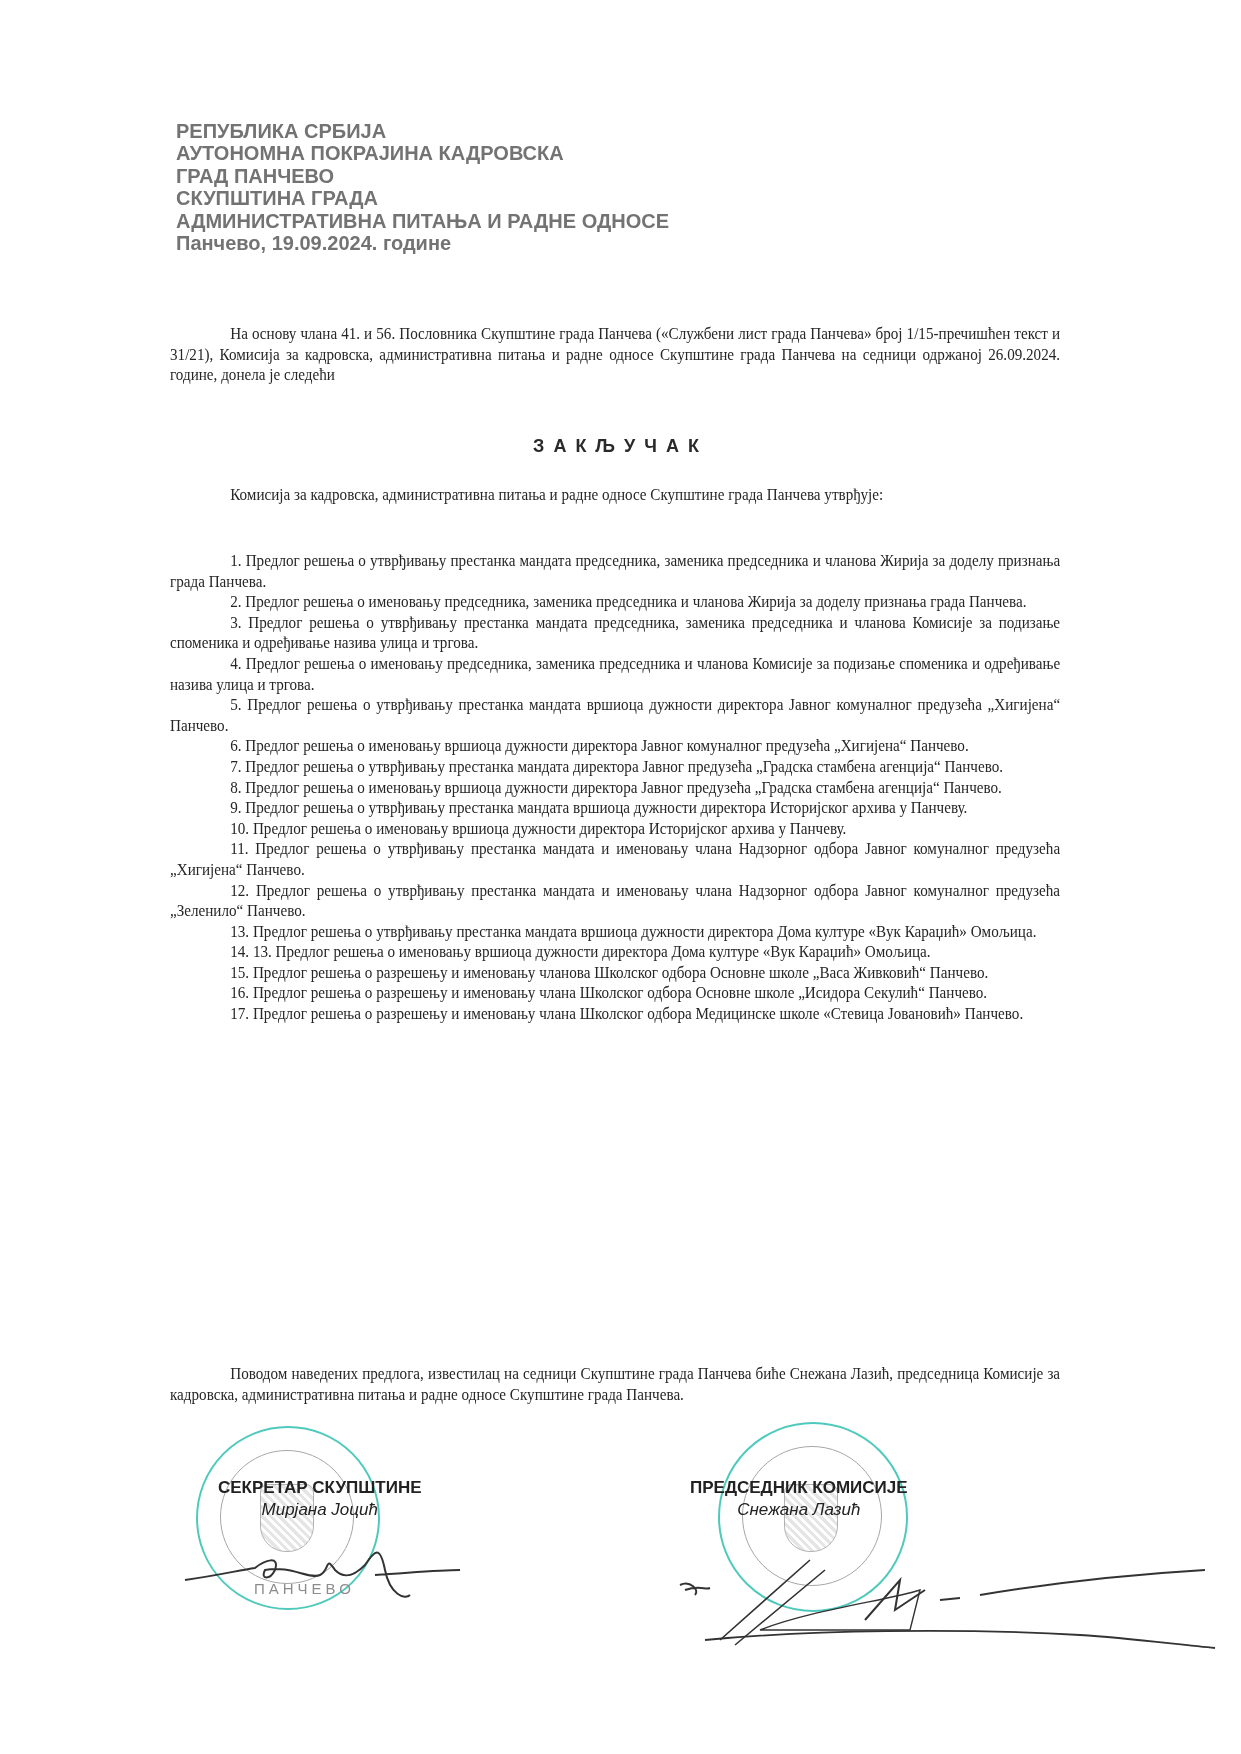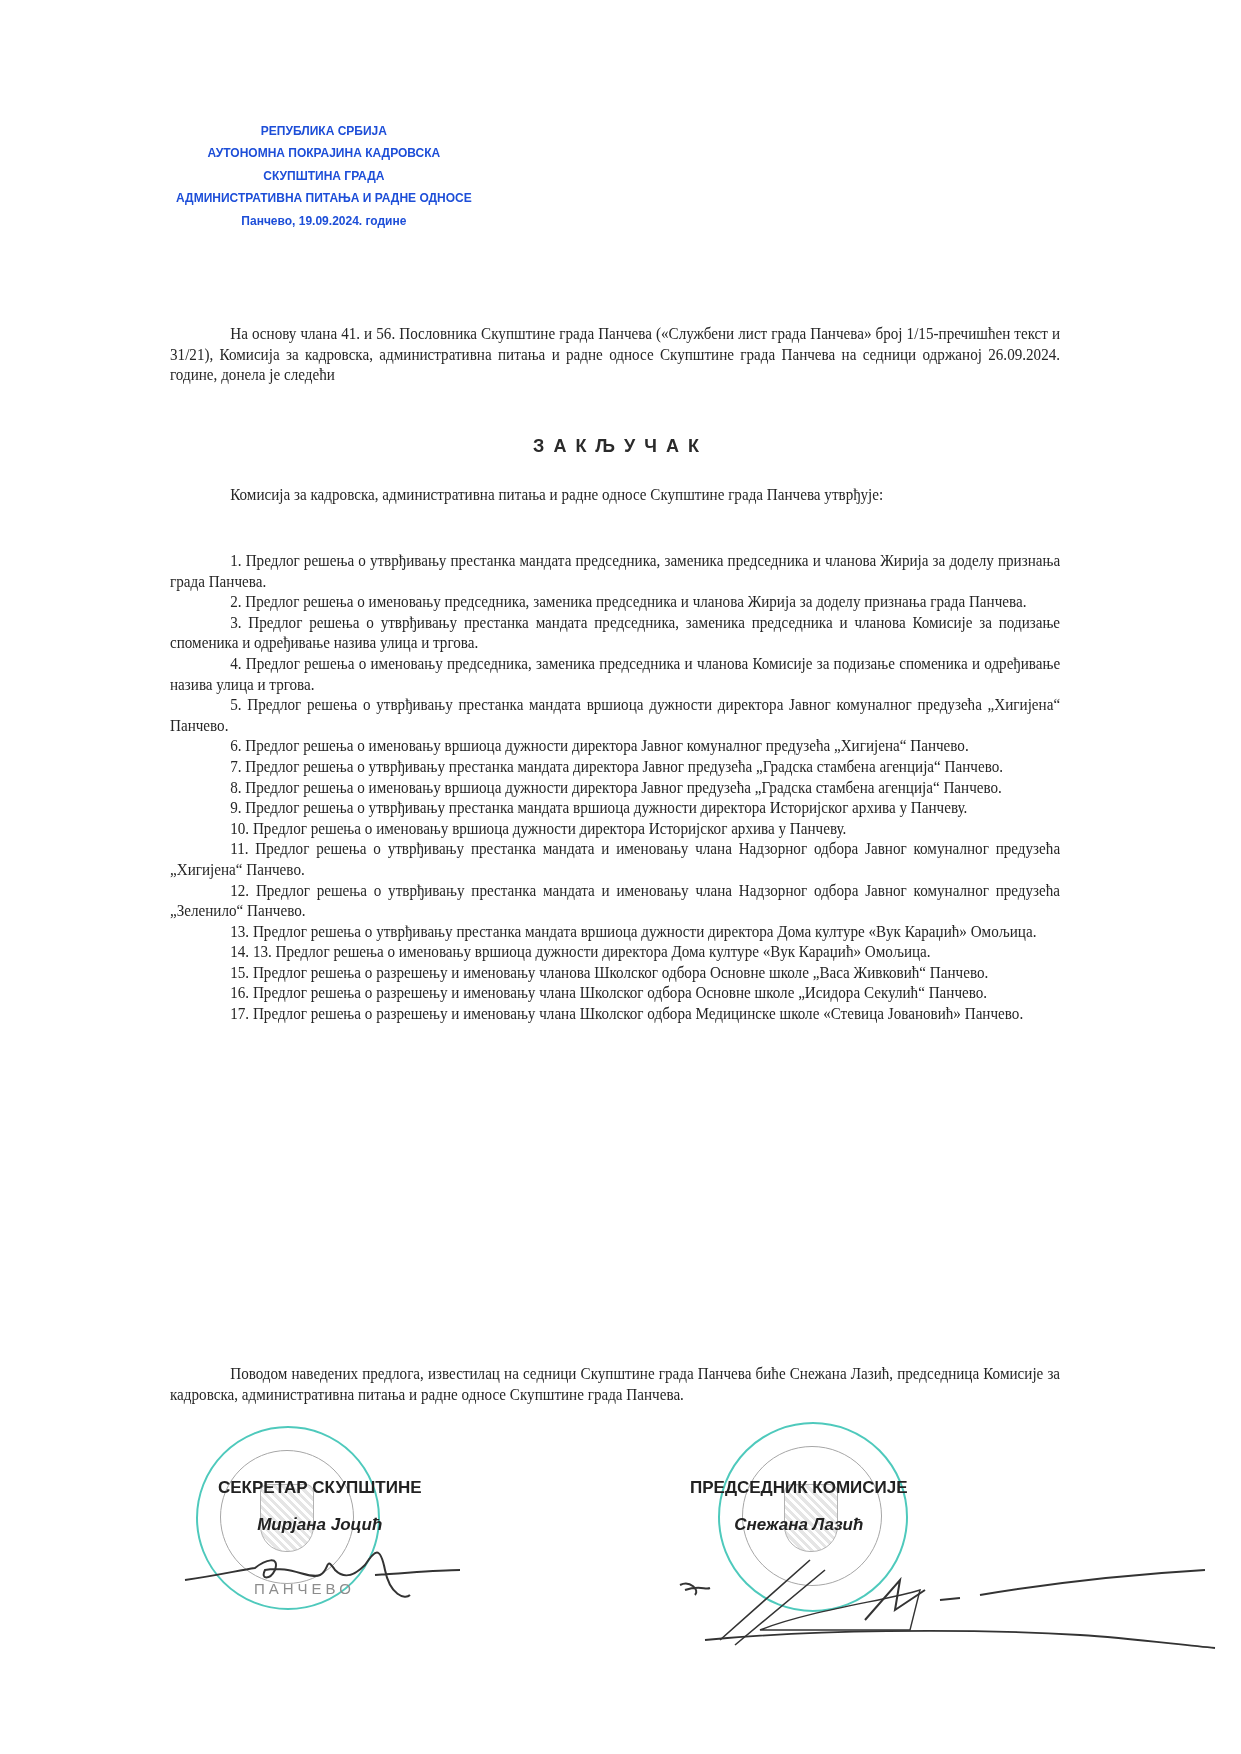--- a/index.html
+++ b/index.html
@@ -1,19 +1,19 @@
 <!DOCTYPE html>
 <html><head>
 <meta charset="utf-8">
 <style>
   html, body { margin: 0; padding: 0; background: #ffffff; }
   body { width: 1241px; height: 1754px; position: relative; overflow: hidden; color: #1a1a1a; }
   .page { position: absolute; left: 0; top: 0; width: 1241px; height: 1754px; }
 
-  .header { position: absolute; left: 176px; top: 120px; font-family: "Liberation Sans", sans-serif; font-weight: bold; font-size: 12px; line-height: 22.4px; color: #1d4ed8; text-align: center; }
+  .header { position: absolute; left: 176px; top: 120px; font-family: "Liberation Sans", sans-serif; font-weight: bold; font-size: 20px; line-height: 22.4px; color: #737373; }
   .header div { white-space: nowrap; }
 
   .body-text { position: absolute; left: 170px; width: 890px; font-family: Liberation Serif, serif; font-size: 17.6px; line-height: 20.6px; color: #262626; }
   .narrow { display: block; transform: scaleX(0.86); transform-origin: left top; width: 1035px; text-align: justify; text-align-last: left; }
   .intro { top: 323px; }
   .intro .p { text-indent: 70px; }
 
   .title { position: absolute; top: 436px; left: 0; width: 1241px; text-align: center; font-family: "Liberation Sans", sans-serif; font-weight: bold; font-size: 18px; letter-spacing: 9px; color: #2a2a2a; }
 
   .lead { top: 484px; }
@@ -25,32 +25,33 @@
   .closing { top: 1363px; }
   .closing .p { text-indent: 70px; }
 
   .stamp { position: absolute; border: 2px solid #14b8a6; border-radius: 50%; opacity: 0.75; }
   .stamp .inner { position: absolute; border: 1.5px solid #888; border-radius: 50%; }
   .stamp .crest { position: absolute; width: 52px; height: 66px; border: 1.5px solid #999; border-radius: 8px 8px 26px 26px; background: repeating-linear-gradient(45deg, #ddd 0 3px, #fff 3px 6px); }
   .stamp .ring-text { position: absolute; font-family: "Liberation Sans", sans-serif; font-size: 15px; color: #666; letter-spacing: 4px; }
 
   .sig-block { position: absolute; font-family: "Liberation Sans", sans-serif; text-align: center; }
   .sig-title { font-weight: bold; font-size: 17px; color: #222; white-space: nowrap; }
-  .sig-name { font-weight: bold; font-style: italic; font-size: 17px; color: #222; margin-top: 17px; white-space: nowrap; text-align: center; }
+  .sig-name { font-weight: normal; font-style: italic; font-size: 17px; color: #222; margin-top: 2px; white-space: nowrap; text-align: center; }
 
   svg.sig { position: absolute; overflow: visible; }
 </style>
 </head>
 <body>
 
 <div class="page">
 
   <div class="header">
     <div>РЕПУБЛИКА СРБИЈА</div>
     <div>АУТОНОМНА ПОКРАЈИНА КАДРОВСКА</div>
+    <div>ГРАД ПАНЧЕВО</div>
     <div>СКУПШТИНА ГРАДА</div>
     <div>АДМИНИСТРАТИВНА ПИТАЊА И РАДНЕ ОДНОСЕ</div>
     <div>Панчево, 19.09.2024. године</div>
   </div>
 
   <div class="body-text intro">
     <span class="narrow">
         <span class="p" style="display:block">На основу члана 41. и 56. Пословника Скупштине града Панчева («Службени лист града Панчева» број 1/15-пречишћен текст и 31/21), Комисија за кадровска, административна питања и радне односе Скупштине града Панчева на седници одржаној 26.09.2024. године,  донела је следећи</span>
       </span>
   </div>

